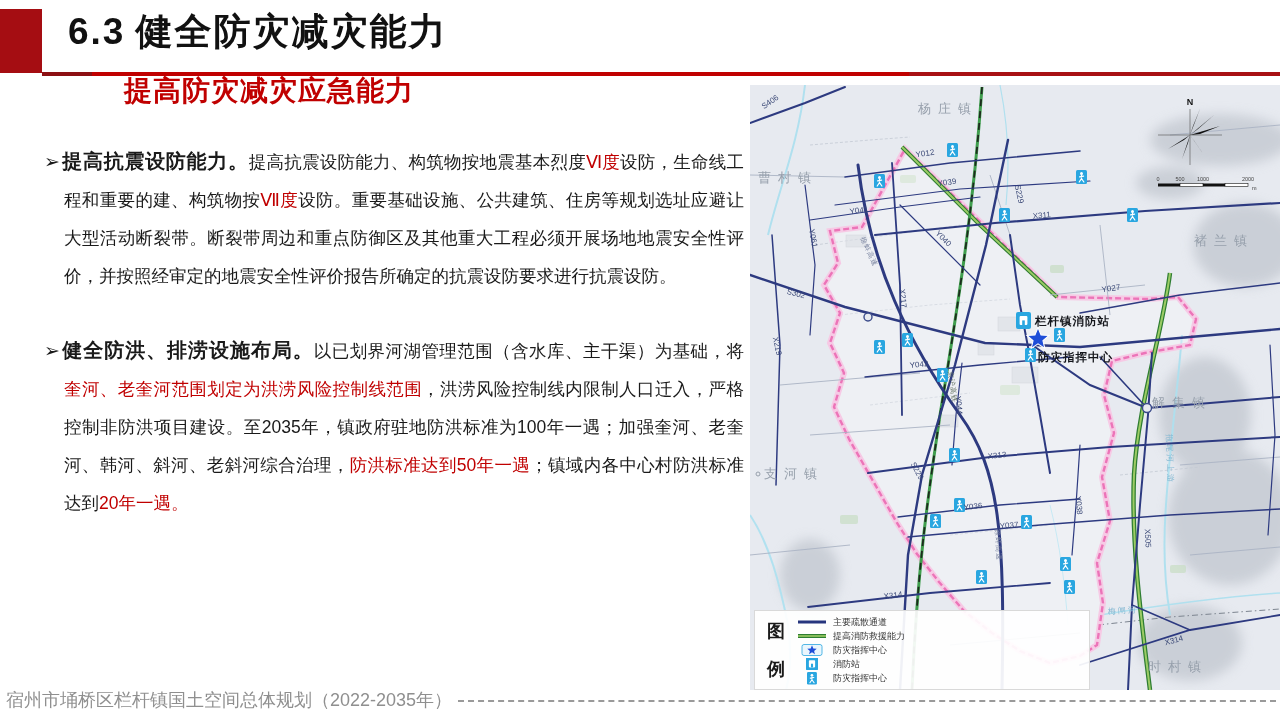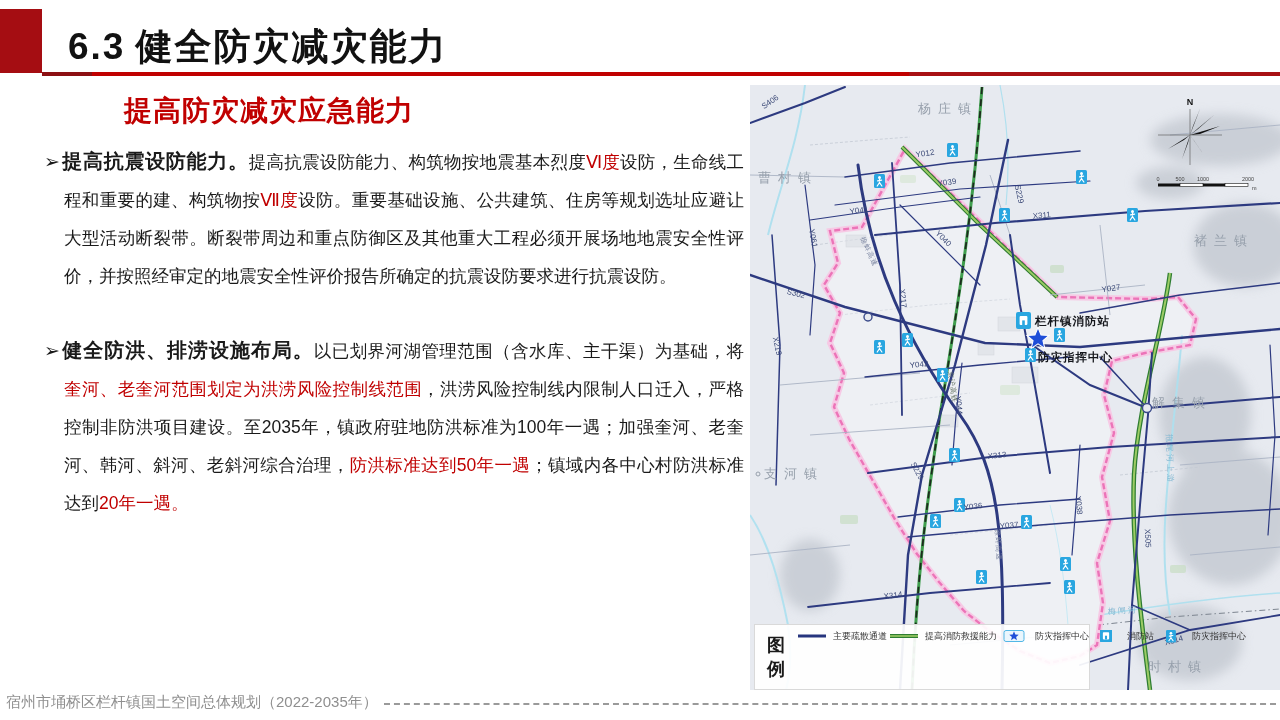--- a/index.html
+++ b/index.html
@@ -1,25 +1,25 @@
 <!DOCTYPE html>
 <html><head>
 <meta charset="utf-8">
 <style>
   html,body{margin:0;padding:0;background:#888;}
   .slide{position:relative;width:1280px;height:720px;background:#ffffff;overflow:hidden;
          font-family:"Liberation Sans","DejaVu Sans",sans-serif;}
   
   .accent-block{position:absolute;left:0;top:9px;width:42px;height:64px;background:#a50d12;}
-  .page-title{position:absolute;left:68px;top:22px;margin:0;font-size:37px;font-weight:900;
+  .page-title{position:absolute;left:68px;top:7px;margin:0;font-size:37px;font-weight:900;
               color:#111;letter-spacing:2px;white-space:nowrap;}
   .page-title .no{margin-right:10px;}
   .title-rule{position:absolute;left:42px;top:72px;width:1238px;height:4px;
               background:linear-gradient(90deg,#8c1013 0%,#8c1013 4%,#c00000 4%,#c00000 70%,#a81114 70%,#a81114 100%);}
-  .subtitle{position:absolute;left:124px;top:92px;margin:0;font-size:28px;font-weight:900;color:#c00000;letter-spacing:1px;}
+  .subtitle{position:absolute;left:124px;top:72px;margin:0;font-size:28px;font-weight:900;color:#c00000;letter-spacing:1px;}
   
   .bullets{position:absolute;left:44px;top:142px;width:700px;color:#1a1a1a;
            font-size:17.5px;line-height:38px;text-align:justify;}
   .bullet{margin:0 0 36px 0;padding-left:20px;text-indent:-20px;}
   .arrow{font-weight:700;font-size:19px;margin-right:2px;}
   .lead{font-weight:900;font-size:20px;letter-spacing:0.5px;}
   .red{color:#c00000;font-weight:400;}
   
   .map{position:absolute;left:750px;top:85px;width:530px;height:605px;}
   .map svg{display:block;}
@@ -30,26 +30,26 @@
   .poi{fill:#15171c;font-weight:700;font-size:11.5px;letter-spacing:1px;}
   .rvr{fill:#84b8d2;font-size:8px;letter-spacing:2px;}
   .tick{font-size:5.5px;fill:#444;}
   .north{font-size:9px;fill:#111;font-weight:700;}
   
   .legend{position:absolute;left:4px;bottom:0;width:336px;background:rgba(255,255,255,.93);
           border:1px solid #d9d9d9;display:flex;gap:8px;padding:5px 6px 5px 8px;box-sizing:border-box;}
   .legend-title{display:flex;flex-direction:column;justify-content:space-between;
                 font-size:18px;font-weight:900;color:#1a1a1a;padding:3px 4px;font-family:"Liberation Serif","DejaVu Serif",serif;}
   .legend-cols{display:flex;gap:14px;align-items:flex-start;}
-  .legend-col{display:flex;flex-direction:row;gap:2px;}
+  .legend-col{display:flex;flex-direction:column;gap:2px;}
   .legend-item{display:flex;align-items:center;gap:6px;height:12px;font-size:9px;color:#333;white-space:nowrap;}
   .sw{width:30px;flex:0 0 30px;display:flex;justify-content:center;align-items:center;}
   
   .footer{position:absolute;left:6px;right:4px;bottom:8px;display:flex;align-items:center;gap:6px;
-          font-size:15px;color:#8f8f8f;}
+          font-size:18px;color:#8f8f8f;}
   .dash-line{flex:1;border-top:2px dashed #9a9a9a;height:0;margin-top:2px;}
 </style>
 </head>
 <body>
 
 <div class="slide">
 
   <div class="accent-block"></div>
   <h1 class="page-title"><span class="no">6.3</span><span>健全防灾减灾能力</span></h1>
   <div class="title-rule"></div>

